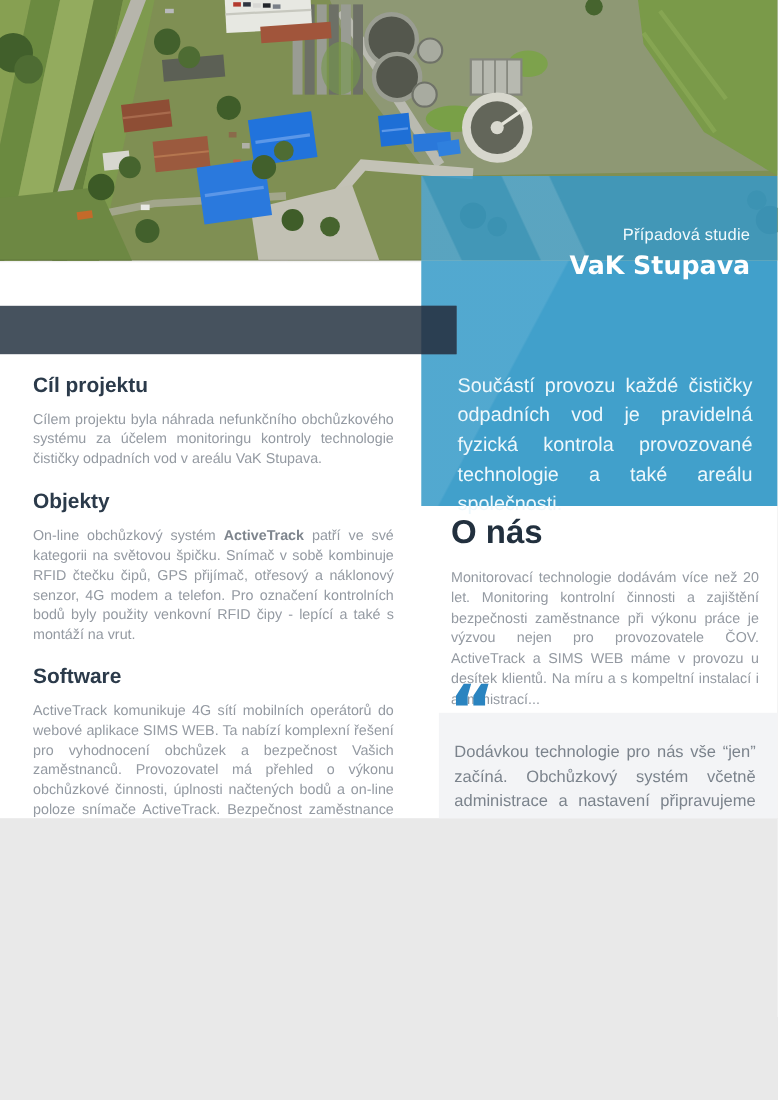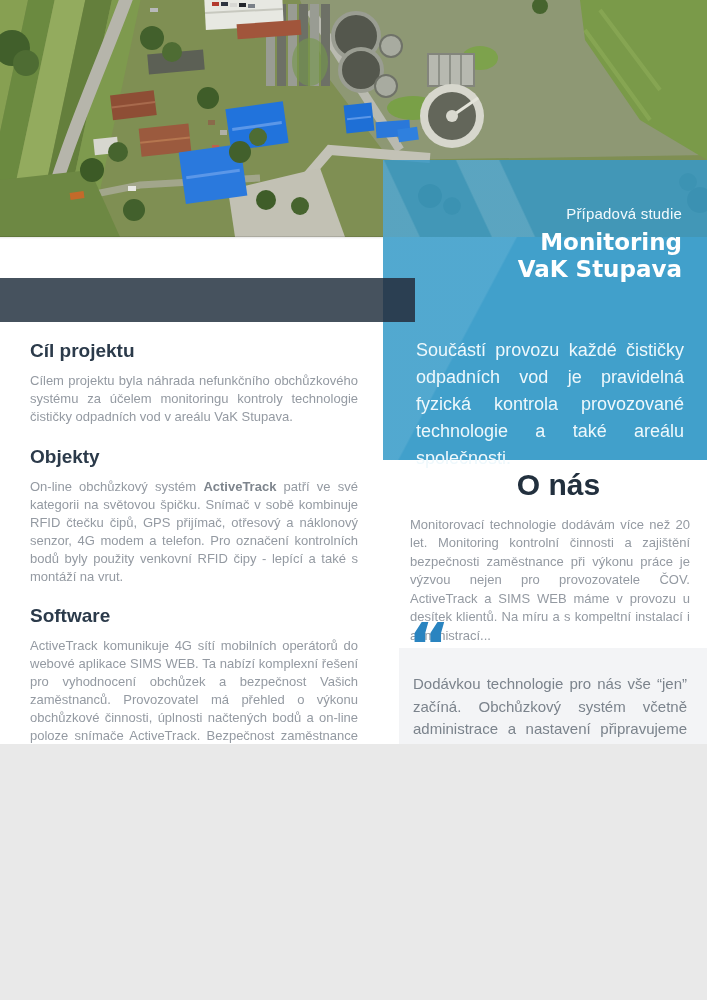--- a/index.html
+++ b/index.html
@@ -32,21 +32,21 @@
   .band-overlap{position:absolute;left:383px;top:278px;width:32px;height:44px;background:#2b3f52;z-index:3;}
 
   
   .left-col{position:absolute;left:30px;top:340px;width:328px;}
   .left-col h2{margin:0 0 10px 0;font-size:19px;font-weight:bold;color:#2b3a4a;}
   .left-col p{margin:0 0 20px 0;font-size:13px;line-height:1.38;color:#949aa2;text-align:justify;}
   .left-col p strong{color:#7e858d;}
 
   
   .right-col{position:absolute;left:397px;top:468px;width:310px;}
-  .right-col h2{margin:0 0 14px 13px;font-size:30px;font-weight:bold;color:#22303e;text-align:center;}
+  .right-col h2{margin:0 0 14px 13px;font-size:30px;font-weight:bold;color:#22303e;}
   .right-col .about-body{margin:0 17px 0 13px;font-size:13px;line-height:1.42;color:#949aa2;text-align:justify;}
 
   .quote-panel{position:absolute;left:399px;top:648px;width:308px;height:184px;background:#f3f4f6;box-sizing:border-box;
                padding:25px 20px 0 14px;}
   .quote-mark{position:absolute;left:408px;top:615px;font-family:"DejaVu Sans",sans-serif;font-weight:bold;
               font-size:64px;line-height:1;color:#2a84c0;z-index:4;}
   .quote-text{font-size:15px;line-height:1.5;color:#7b838c;text-align:justify;margin:0;}
   .quote-attr{margin-top:10px;text-align:right;font-size:13px;color:#98a0a8;}
 
   .hr-blue{position:absolute;left:385px;width:277px;height:2px;background:#3f98c5;}
@@ -208,21 +208,20 @@
     <circle cx="540" cy="6" r="8" fill="#46642e"></circle>
     <rect x="70" y="192" width="14" height="7" fill="#c46a2a" transform="rotate(-8 77 195)"></rect>
     <rect x="128" y="186" width="8" height="5" fill="#e8e8e4"></rect>
   </svg>
   <div class="photo-edge"></div>
 
   <div class="overlay-top"></div>
   <div class="overlay-main"></div>
   <div class="hero-kicker">Případová studie</div>
   <div class="hero-title">
-    <div>Monitoring</div>
     <div>VaK Stupava</div>
   </div>
   <div class="hero-intro">Součástí provozu každé  čističky odpadních vod je pravidelná fyzická kontrola provozované technologie a také areálu společnosti.</div>
 
   <div class="band"></div>
   <div class="band-overlap"></div>
 
   <div class="left-col">
     <h2>Cíl projektu</h2>
     <p>Cílem projektu byla náhrada nefunkčního obchůzkového systému za účelem monitoringu kontroly technologie čističky odpadních vod v areálu VaK Stupava.</p>

